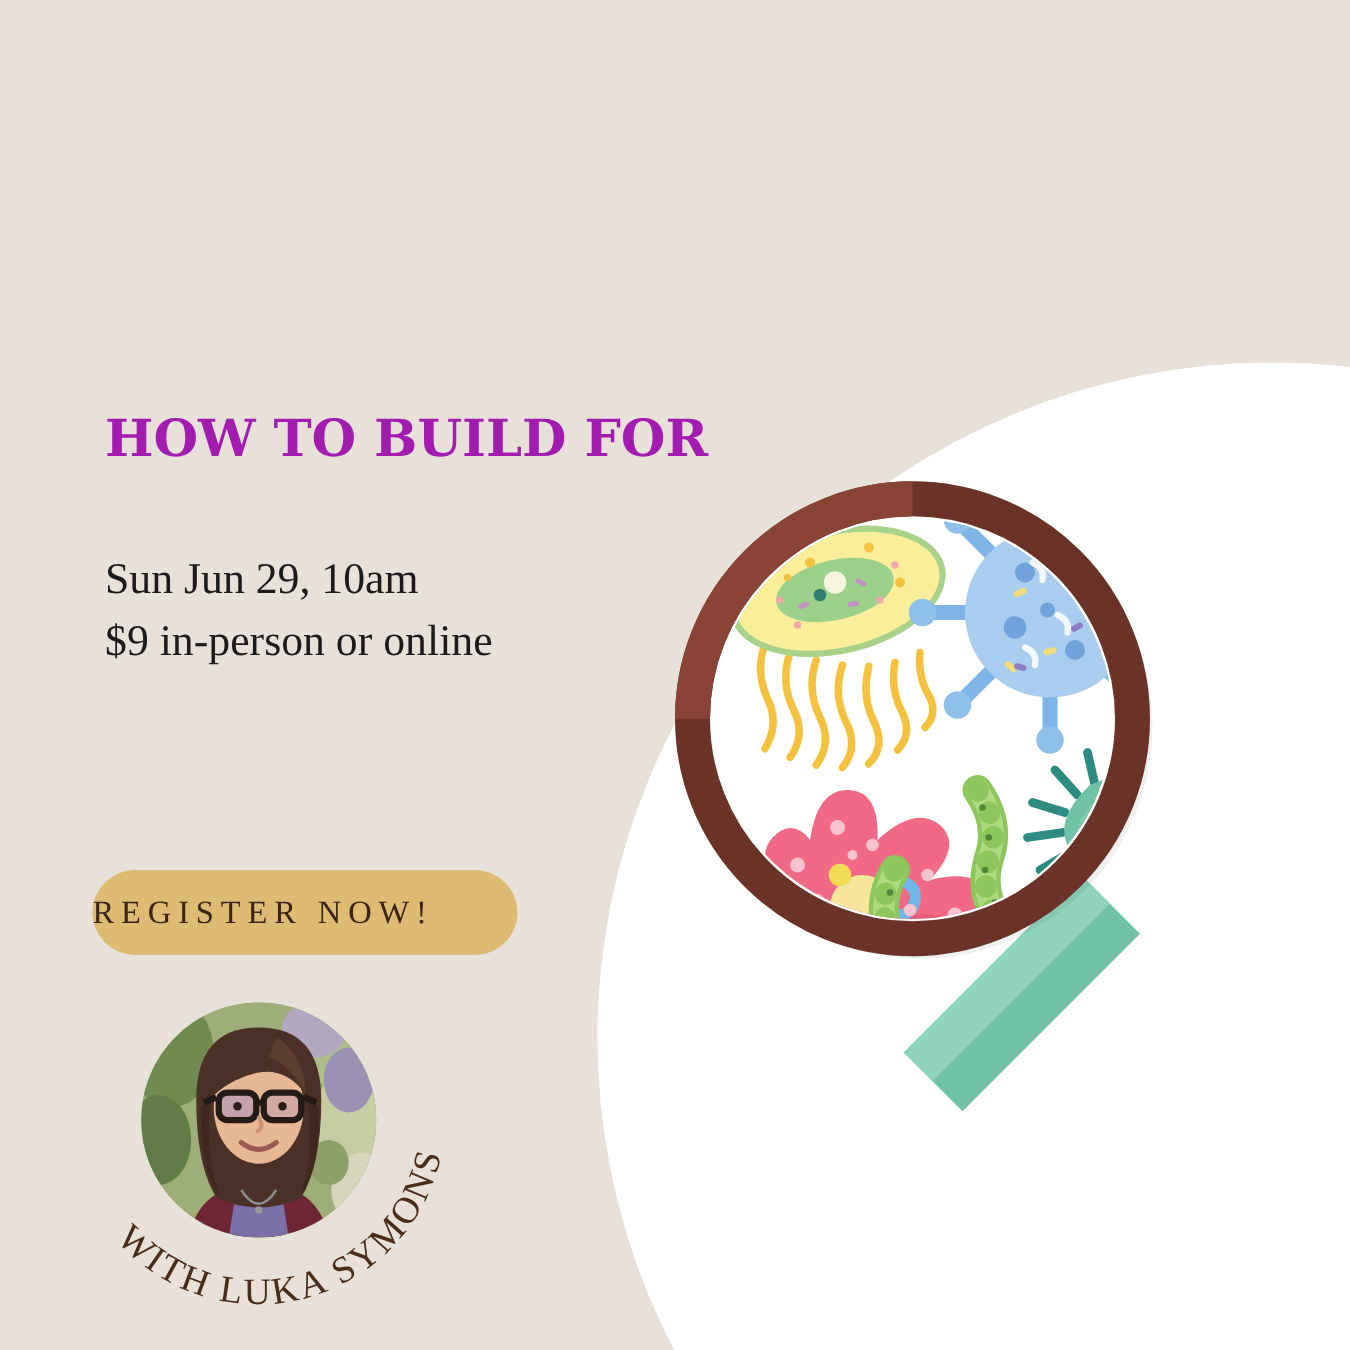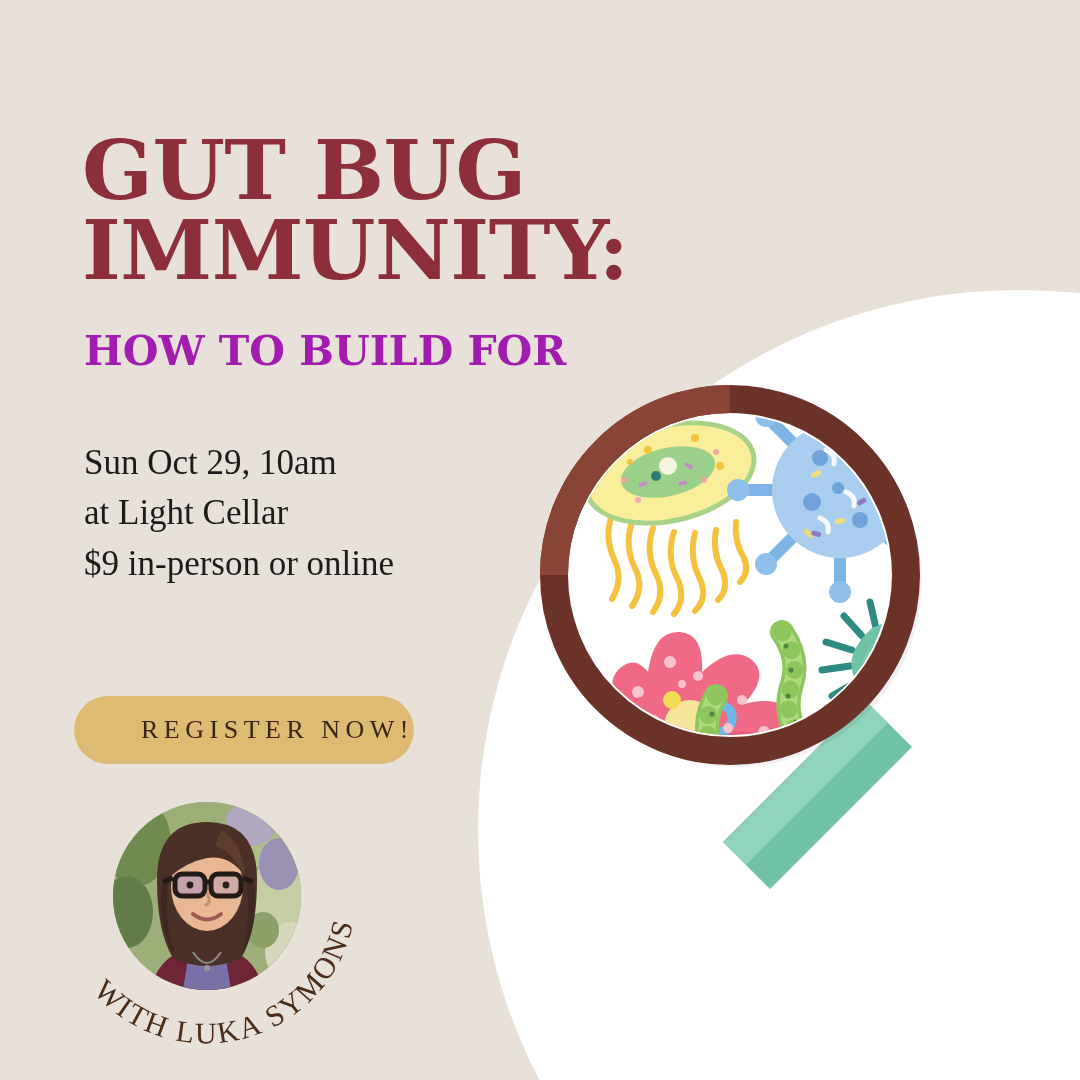--- a/index.html
+++ b/index.html
@@ -78,21 +78,21 @@
     width: 340px;
     height: 68px;
     border: none;
     border-radius: 34px;
     background: #DDBB72;
     color: #3B2416;
     font-family: "Liberation Serif", serif;
     font-size: 26px;
     letter-spacing: 5.5px;
     text-transform: uppercase;
-    text-align: right;
+    text-align: left;
     line-height: 68px;
     padding: 0;
     cursor: pointer;
     box-sizing: border-box;
   }
 
   
   .avatar {
     position: absolute;
     left: 113px;
@@ -331,32 +331,27 @@
               <circle cx="380" cy="418" r="2.6"></circle>
           </g>
         </g>
       </g>
 
       <circle cx="210" cy="205" r="176" fill="none" stroke="#6B3327" stroke-width="28"></circle>
       <path d="M210 29 a176 176 0 0 0 -176 176" fill="none" stroke="#8A4435" stroke-width="28" stroke-linecap="butt"></path>
     </svg>
   </div>
 
-  <h1 class="title">
-    <span class="line">Gut Bug</span>
-    <span class="line">Immunity:</span>
-  </h1>
 
   <h2 class="subtitle">
     <span class="line">How to build for</span>
   </h2>
 
   <div class="details">
-    <span class="line">Sun Oct 29, 10am</span>
-    <span class="line">at Light Cellar</span>
+    <span class="line">Sun Jun 29, 10am</span>
     <span class="line">$9 in-person or online</span>
   </div>
 
   <button class="register-btn">Register Now!</button>
 
   <div class="avatar">
     <svg viewBox="0 0 188 188" xmlns="http://www.w3.org/2000/svg" role="img">
       <title>Portrait of Luka Symons smiling, wearing glasses, outdoors</title>
 
       <rect width="188" height="188" fill="#9DAE79"></rect>

